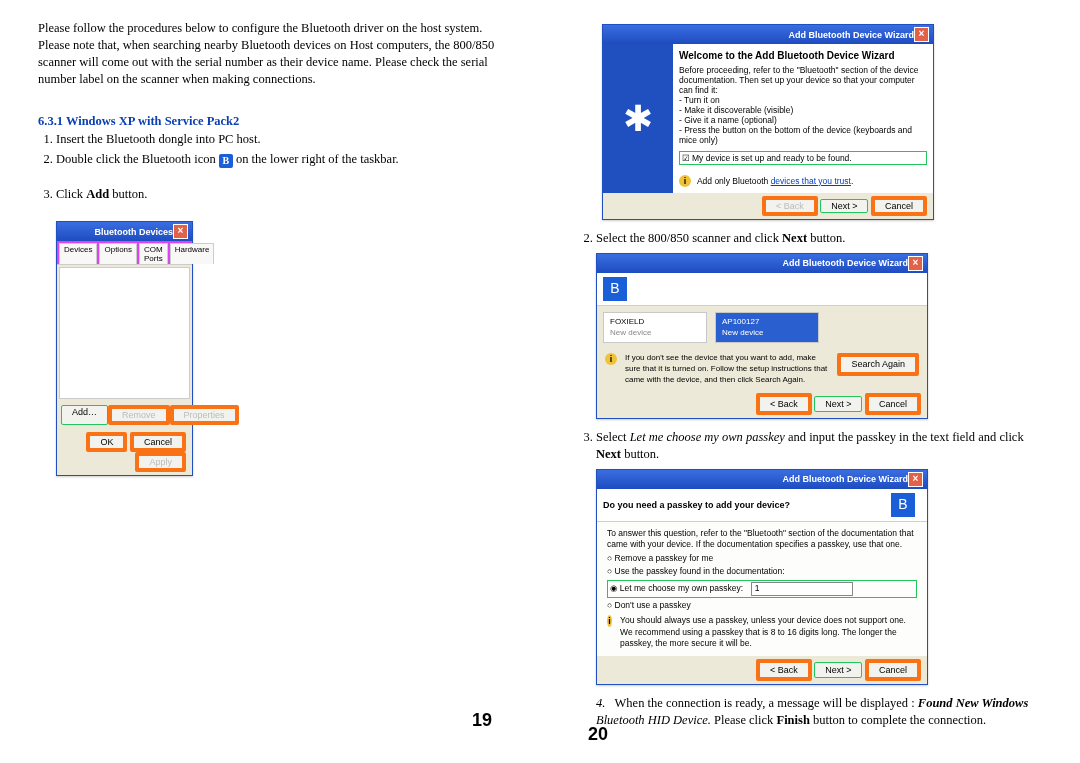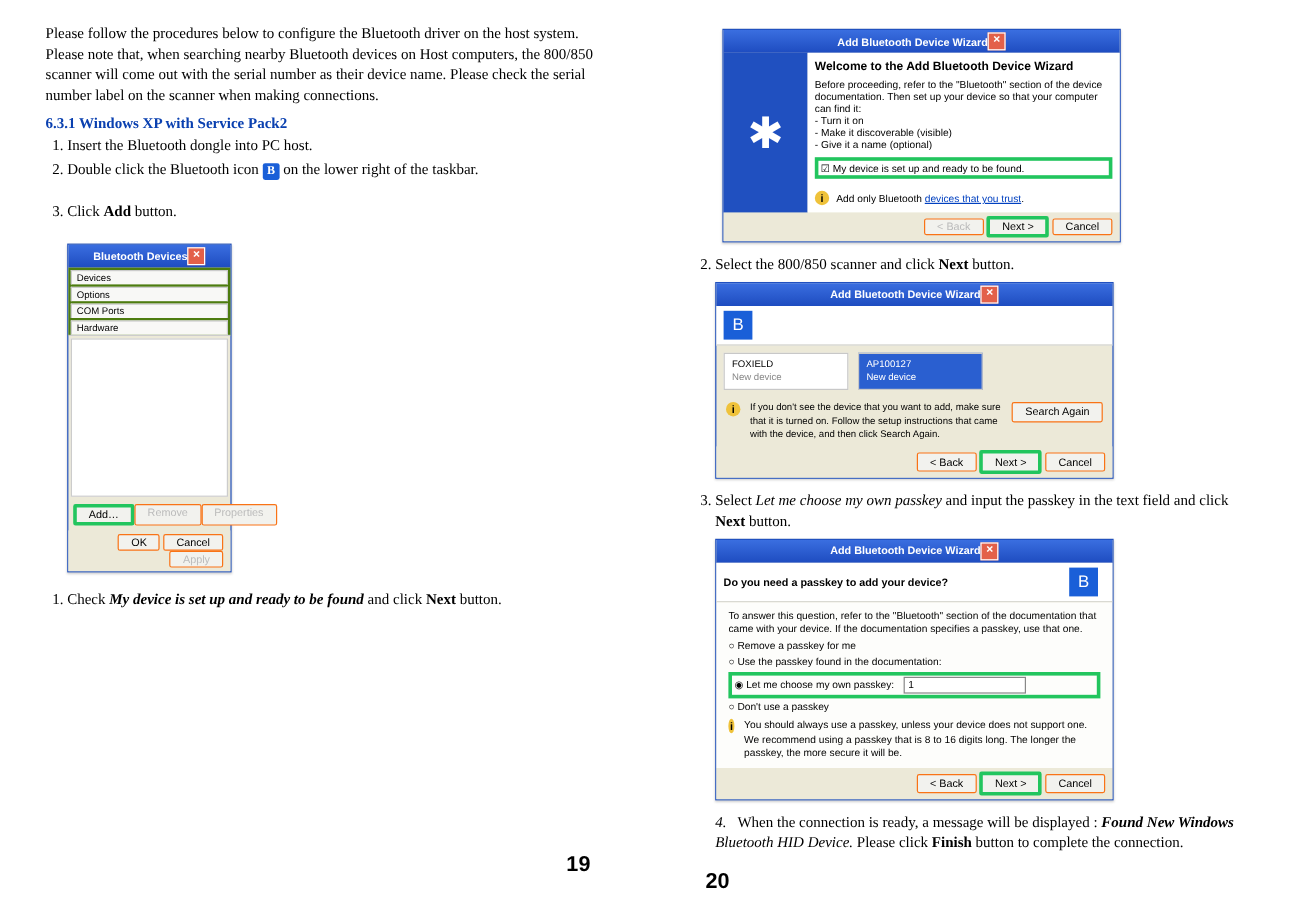--- a/index.html
+++ b/index.html
@@ -33,21 +33,21 @@
   .page-num-right { bottom: 18px; text-align: left; padding-left: 48px; box-sizing: border-box; }
   h2.section-title {
     font-size: 15px;
     font-weight: bold;
     margin-top: 90px;
     margin-bottom: 12px;
   }
   .intro {
     font-size: 12.5px;
     line-height: 1.35;
-    margin-bottom: 8px;
+    margin-bottom: 26px;
   }
   .subsection {
     color: #0a40b0;
     font-weight: bold;
     font-size: 12.5px;
     margin-bottom: 2px;
   }
   ol.steps {
     padding-left: 18px;
     margin: 0 0 10px 0;
@@ -80,60 +80,59 @@
     background: #ece9d8;
     margin: 4px 0 10px 18px;
     box-shadow: 0 1px 2px rgba(0,0,0,0.2);
   }
   .xp-titlebar {
     background: linear-gradient(#3a6ee0, #1e4cc0);
     color: #fff;
     padding: 2px 4px;
     font-weight: bold;
     display: flex;
-    justify-content: center;
+    justify-content: flex-end;
     align-items: center;
   }
   .xp-close {
     width: 13px; height: 13px;
     background: #e36049;
     color: #fff;
     text-align: center;
     line-height: 11px;
     border: 1px solid #fff;
     font-weight: bold;
     font-size: 10px;
   }
   .btn {
     display: inline-block;
-    border: 1px solid #f97316;
+    border: 4px solid #f97316;
     background: #f2f2ee;
     padding: 1px 10px;
     font-size: 9px;
     border-radius: 2px;
   }
   .btn-row {
     text-align: right;
     padding: 3px 6px;
     background: #ece9d8;
   }
-  .redbox { border: 3px solid #22c55e; }
+  .redbox { border: 1px solid #22c55e; }
 
   
   .bd-body {
     background: #fff;
     min-height: 130px;
     border: 1px solid #ccc;
     margin: 2px;
   }
   .bd-tabs {
-    display: flex; gap: 2px; background: #4d7c0f; padding: 2px 2px 0 2px;
+    display: flex; gap: 2px; background: #d946ef; padding: 2px 2px 0 2px;
     border-bottom: 1px solid #ccc;
     font-size: 8px;
-    flex-direction: column;
   }
   .bd-tabs span { border: 1px solid #ccc; border-bottom: none; padding: 1px 4px; background: #f8f8f6; }
   .bd-bottom {
     display: flex; justify-content: space-between; padding: 4px;
   }
 
   
   .wiz-header {
     display: flex; align-items: center; padding: 4px 6px; background: #fff;
     border-bottom: 1px solid #d0d0c8;
@@ -205,44 +204,40 @@
       <span class="btn" style="color:#bbb;">Remove</span>
       <span class="btn" style="color:#bbb;">Properties</span>
     </div>
     <div class="btn-row">
       <span class="btn">OK</span>
       <span class="btn">Cancel</span>
       <span class="btn" style="color:#bbb;">Apply</span>
     </div>
   </div>
 
-  <ol class="steps" style="margin-top:14px;">
-    <li>
-      <span>Check </span><b><i>My device is set up and ready to be found</i></b><span> and click </span><b>Next</b><span> button.</span>
-    </li>
-  </ol>
 
   <div class="page-num page-num-left">19</div>
 </div>
 
 <div class="page">
 
   <div class="xp-dialog dlg-small">
     <div class="xp-titlebar">
       <span>Add Bluetooth Device Wizard</span>
       <span class="xp-close">×</span>
     </div>
     <div class="wiz-welcome">
       <div class="bt-panel"></div>
       <div class="content">
         <div style="font-weight:bold; font-size:10px;">Welcome to the Add Bluetooth Device Wizard</div>
         <div style="margin-top:4px;">Before proceeding, refer to the "Bluetooth" section of the device documentation. Then set up your device so that your computer can find it:</div>
         <div>- Turn it on</div>
         <div>- Make it discoverable (visible)</div>
         <div>- Give it a name (optional)</div>
+        <div>- Press the button on the bottom of the device (keyboards and mice only)</div>
         <div class="redbox" style="margin-top:6px; padding:1px 2px;">☑ <span>My device is set up and ready to be found.</span></div>
         <div style="margin-top:10px;">
           <span class="info-icon">i</span>
           <span>Add only Bluetooth </span><span style="color:#0040c0; text-decoration:underline;">devices that you trust</span>.
         </div>
       </div>
     </div>
     <div class="btn-row">
       <span class="btn" style="color:#bbb;">&lt; Back</span>
       <span class="btn redbox">Next &gt;</span>

